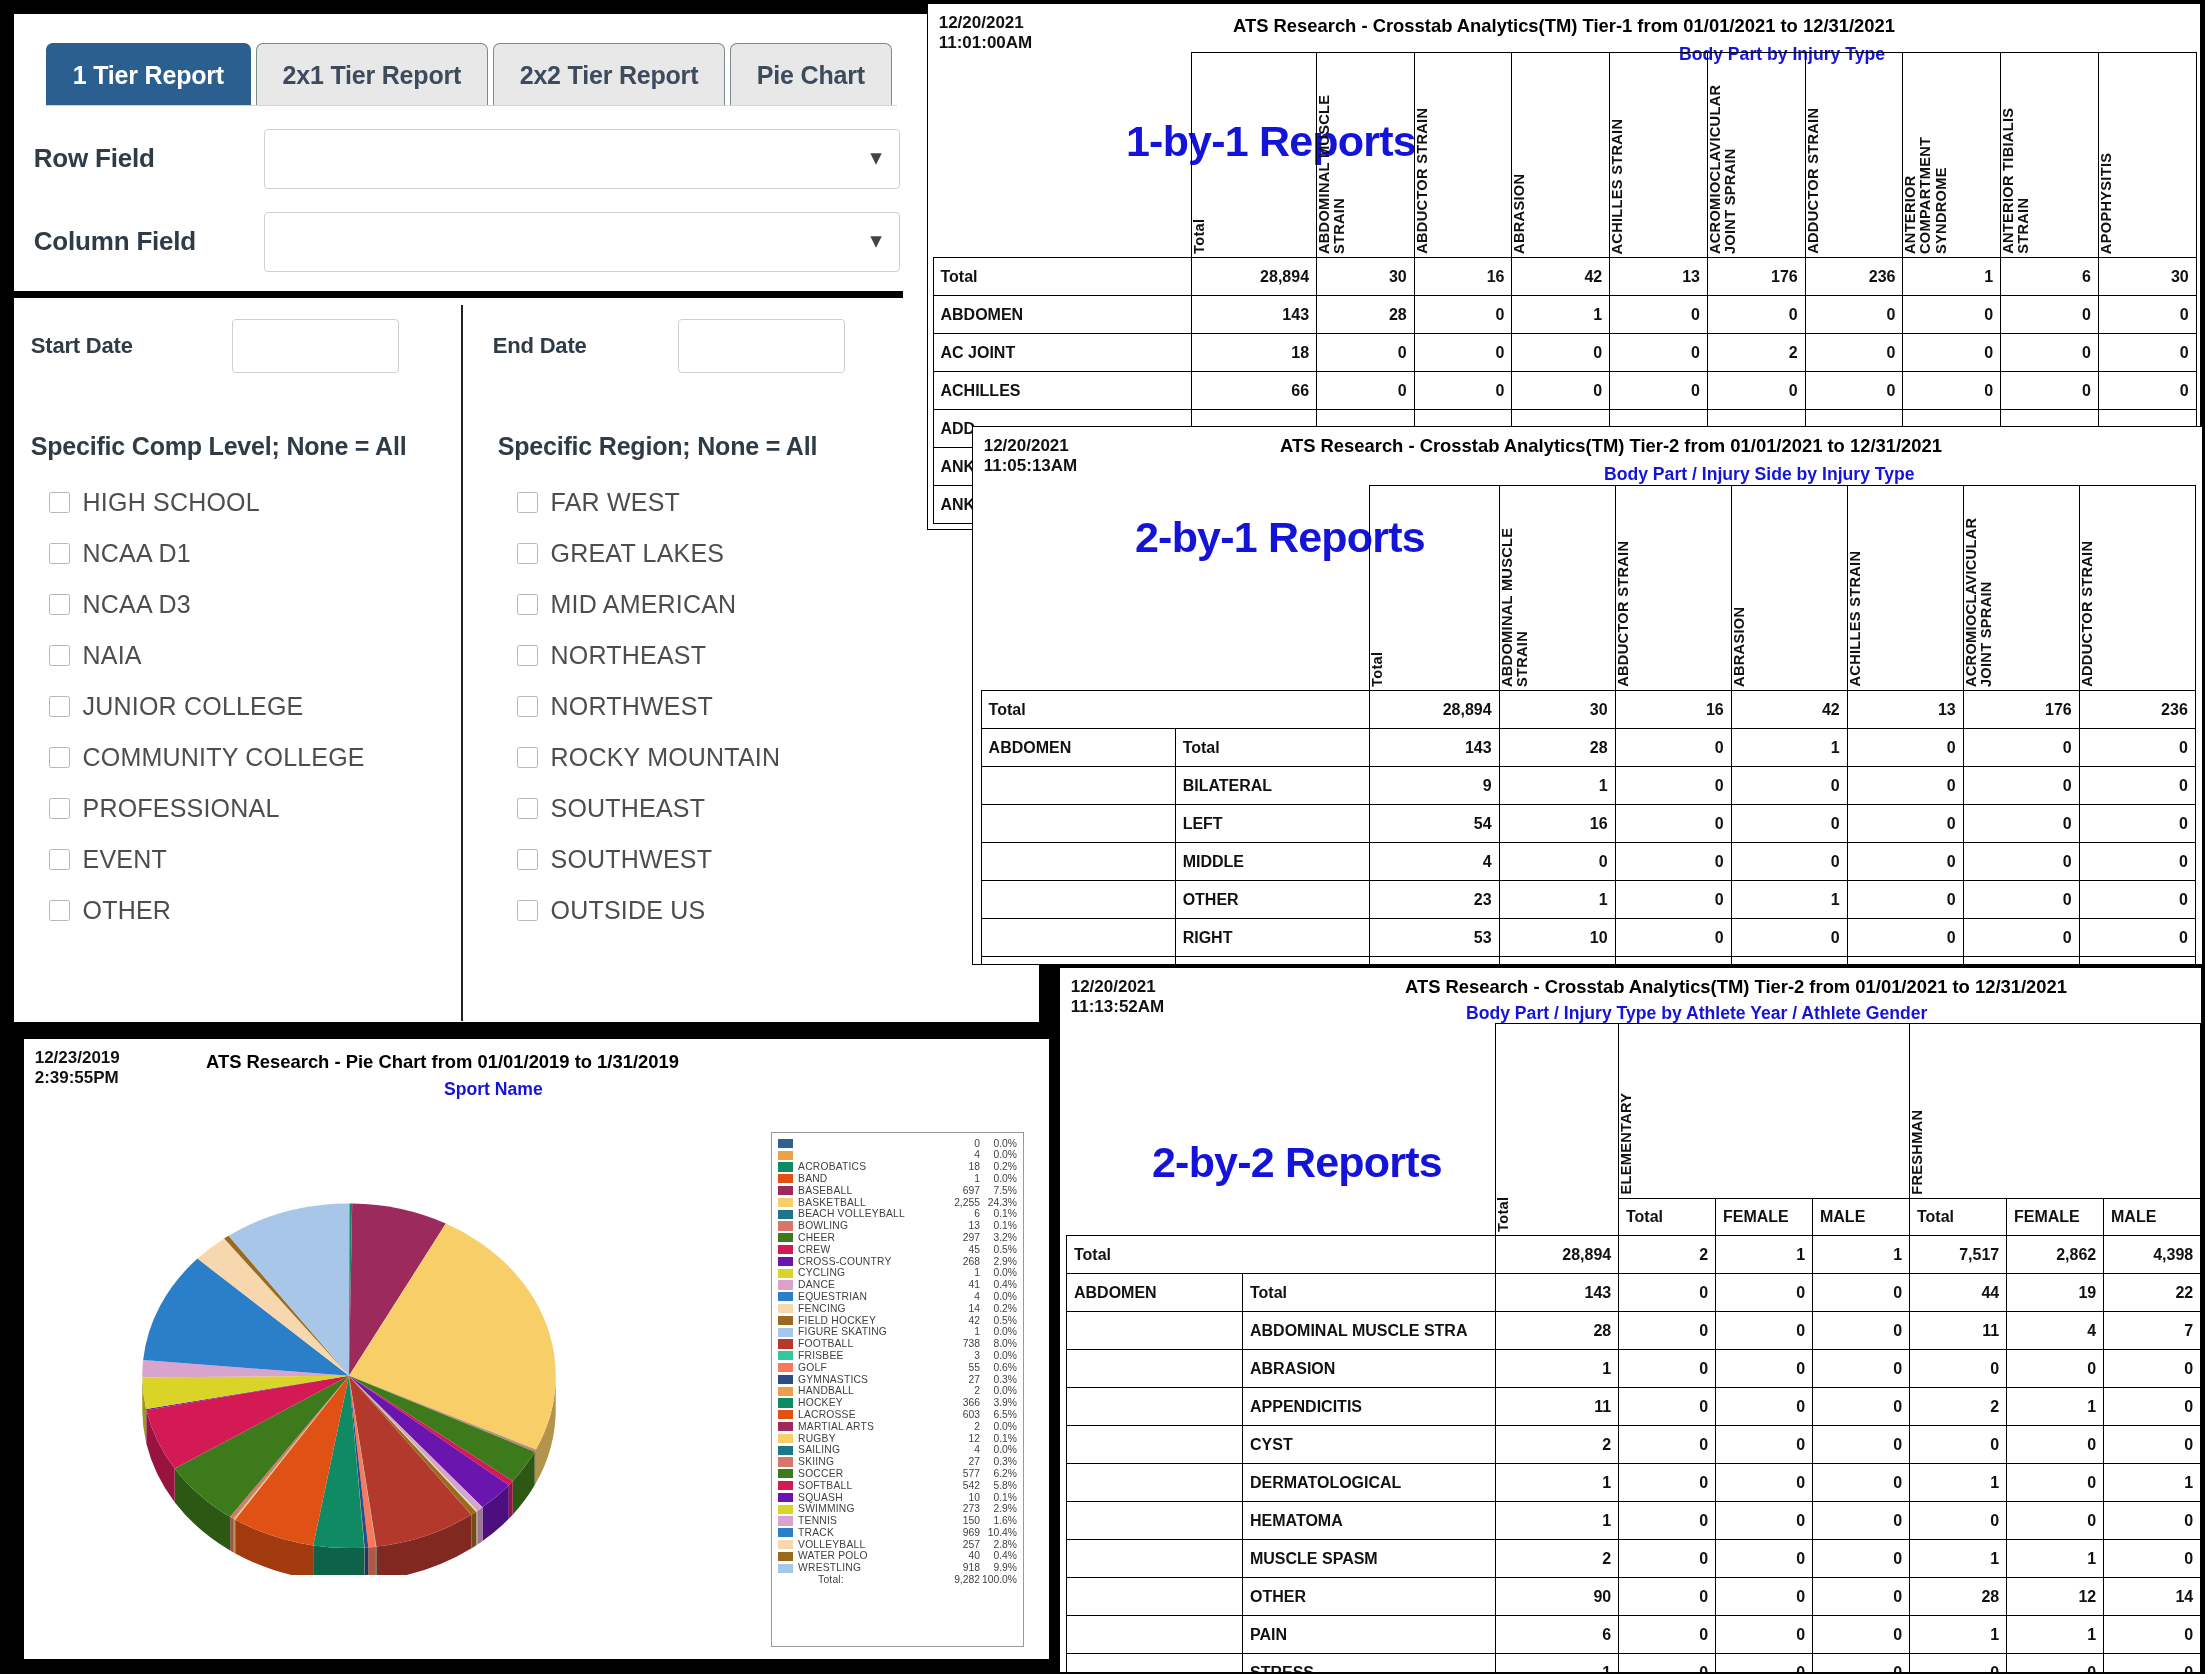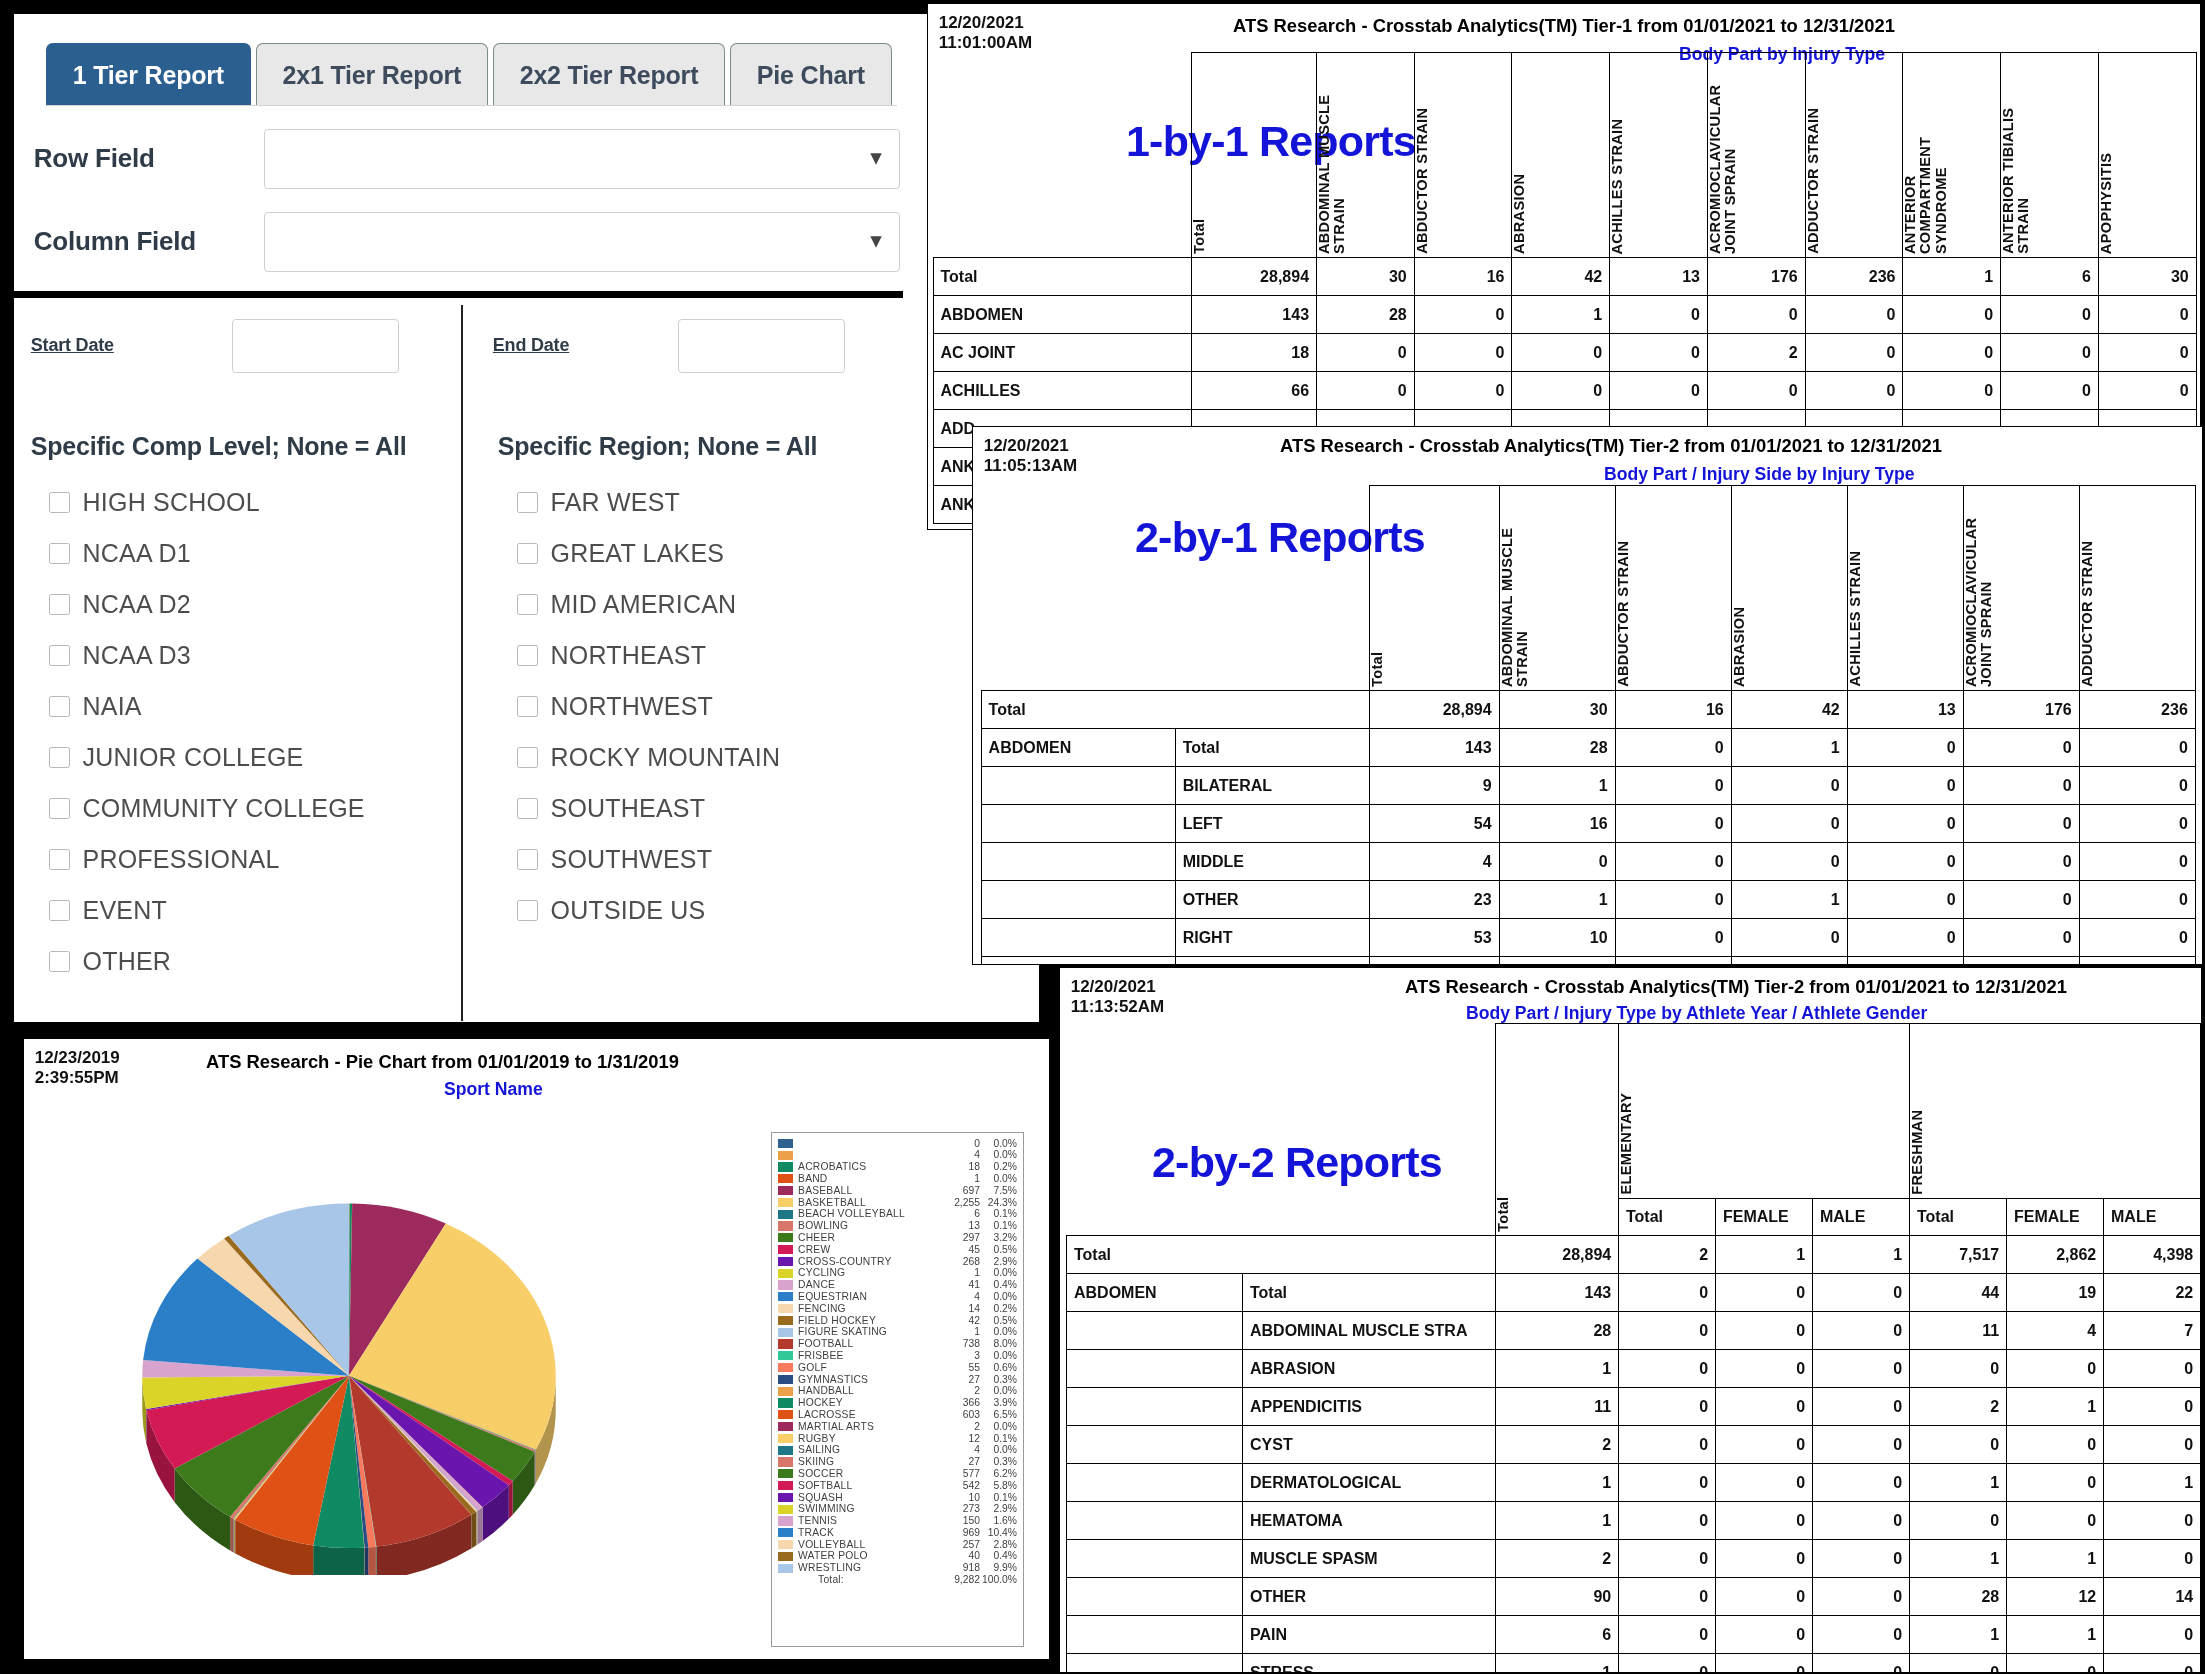--- a/index.html
+++ b/index.html
@@ -41,21 +41,21 @@
   .select-box {
     width:636px; height:60px; border:0.8px solid #cfcfcf; border-radius:3.8px;
     background:#fff; position:relative;
   }
   .chev { position:absolute; right:17px; top:50%; transform:translateY(-55%); font-size:23px; color:#444; }
 
   .split-line { position:absolute; left:447px; top:291px; width:2.3px; height:716px; background:#222; }
   .top-black { position:absolute; left:0; top:277px; width:889px; height:7.7px; background:#000; }
 
   .date-row { position:absolute; display:flex; align-items:center; }
-  .date-label { font-size:18px; font-weight:bold; color:#2f3b47; letter-spacing:-0.2px;text-decoration:underline; }
+  .date-label { font-size:22px; font-weight:bold; color:#2f3b47; letter-spacing:-0.2px; }
   .date-input { width:167px; height:54px; border:0.8px solid #cfcfcf; border-radius:3.8px; background:#fff; }
 
   .group-title { position:absolute; font-size:25px; font-weight:bold; color:#2f3b47; letter-spacing:-0.2px; }
   .cblist { position:absolute; }
   .cbrow { display:flex; align-items:center; height:51px; }
   .cbox { width:21.5px; height:21.5px; border:1.5px solid #b7b7b7; border-radius:2.3px; background:#fff; flex:none; }
   .cblabel { font-size:25px; color:#4d4d4d; margin-left:12.3px; letter-spacing:0.2px; }
 
   
   .sheet { position:absolute; background:#fff; border:0.8px solid #000; overflow:hidden; }
@@ -134,24 +134,20 @@
 
   <div class="group-title" style="left:17px; top:418px;">Specific Comp Level; None = All</div>
   <div class="cblist" id="comp-list" style="left:35px; top:463px; width:398px;">
       <div class="cbrow">
         <div class="cbox"></div>
         <div class="cblabel">HIGH SCHOOL</div>
       </div>
       <div class="cbrow">
         <div class="cbox"></div>
         <div class="cblabel">NCAA D1</div>
-      </div>
-      <div class="cbrow">
-        <div class="cbox"></div>
-        <div class="cblabel">NCAA D2</div>
       </div>
       <div class="cbrow">
         <div class="cbox"></div>
         <div class="cblabel">NCAA D3</div>
       </div>
       <div class="cbrow">
         <div class="cbox"></div>
         <div class="cblabel">NAIA</div>
       </div>
       <div class="cbrow">

